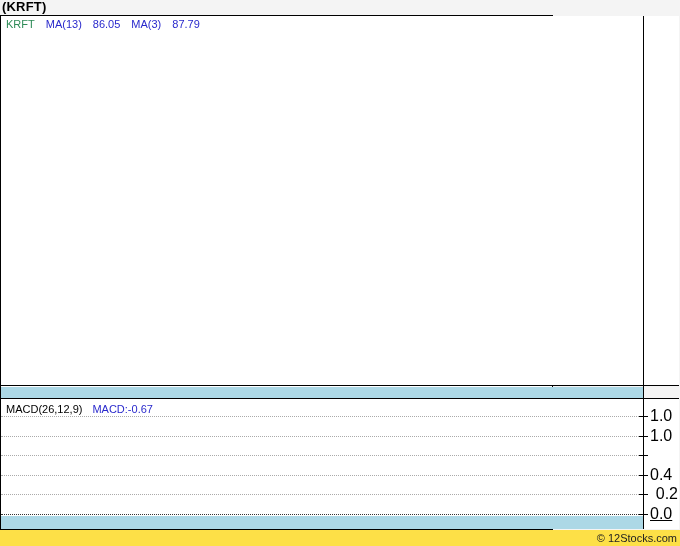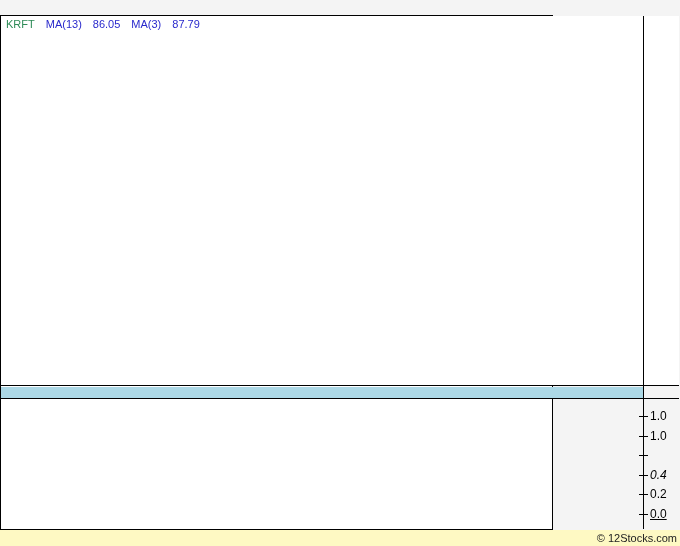--- a/index.html
+++ b/index.html
@@ -52,50 +52,65 @@
   .g5 { top:115px; border-top:1px dotted #333333; }
   .strip2 { position:absolute; left:0; top:117px; width:642px; height:13px; background:#acd8e6; }
 
   
   .divider { position:absolute; left:642px; top:0; width:1px; height:513px; background:#000; }
   .tick-mark { position:absolute; left:638px; width:9px; height:1px; background:#000; }
   .t0 { top:400px; } .t1 { top:420px; } .t2 { top:439px; }
   .t3 { top:459px; } .t4 { top:478px; } .t5 { top:498px; }
   .tick-label {
     position:absolute; left:649px; width:28px; height:14px;
-    font-size:12px; line-height:14px; color:#000;
+    font-size:16px; line-height:14px; color:#000;
   }
   .l0 { top:393px; } .l1 { top:413px; } .l2 { top:432px;margin-left:48px; }
-  .l3 { top:452px;font-style:italic; } .l4 { top:471px; } .l5 { top:491px;text-decoration:underline; }
+  .l3 { top:452px; } .l4 { top:471px;text-align:right; } .l5 { top:491px;text-decoration:underline; }
 
   
-  .footer { position:absolute; left:0; top:530px; width:680px; height:16px; background:#fef9c3; }
+  .footer { position:absolute; left:0; top:530px; width:680px; height:16px; background:#fde047; }
   .footer-text {
     position:absolute; right:3px; top:1px;
     font-size:11px; color:#222; line-height:14px;
   }
 </style>
 </head>
 <body>
 
 <div class="stage">
 
+  <div class="titlebar">
+    <span class="title-text">(KRFT)</span>
+  </div>
 
   <div class="frame">
 
     <div class="price-panel">
       <div class="legend">
         <span class="c-green">KRFT</span><span class="c-blue">MA(13)</span><span class="c-blue">86.05</span><span class="c-blue">MA(3)</span><span class="c-blue">87.79</span>
       </div>
     </div>
 
     <div class="sep1"></div>
     <div class="strip1"></div>
     <div class="sep2"></div>
 
+    <div class="macd-panel">
+      <div class="gridline g0"></div>
+      <div class="gridline g1"></div>
+      <div class="gridline g2"></div>
+      <div class="gridline g3"></div>
+      <div class="gridline g4"></div>
+      <div class="gridline g5"></div>
+      <div class="strip2"></div>
+      <div class="macd-legend">
+        <span class="lbl c-black">MACD(26,12,9)</span><span class="c-blue">MACD:-0.67</span>
+      </div>
+    </div>
 
     <div class="divider"></div>
     <div class="tick-mark t0"></div>
     <div class="tick-mark t1"></div>
     <div class="tick-mark t2"></div>
     <div class="tick-mark t3"></div>
     <div class="tick-mark t4"></div>
     <div class="tick-mark t5"></div>
     <span class="tick-label l0">1.0</span>
     <span class="tick-label l1">1.0</span>

